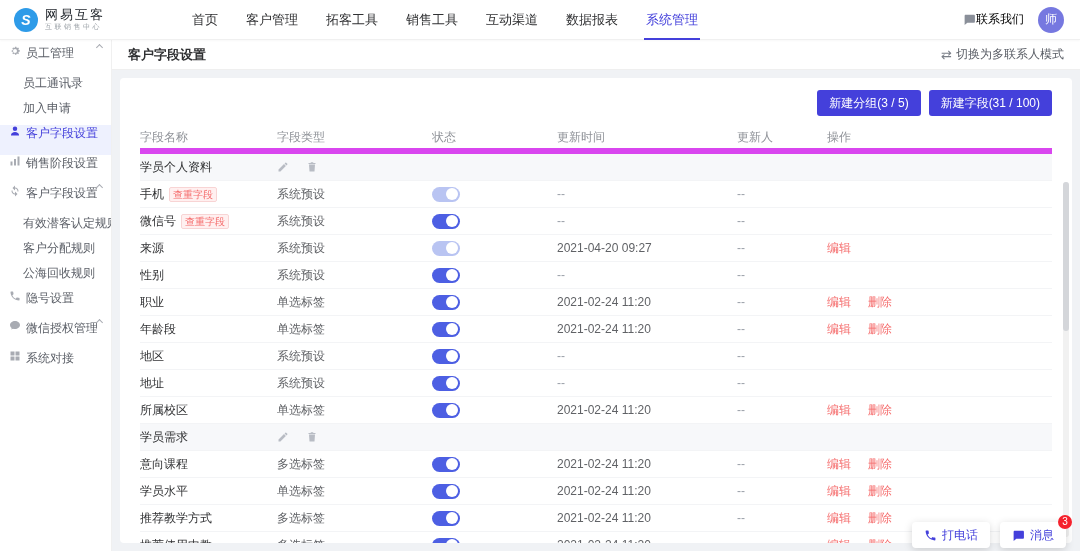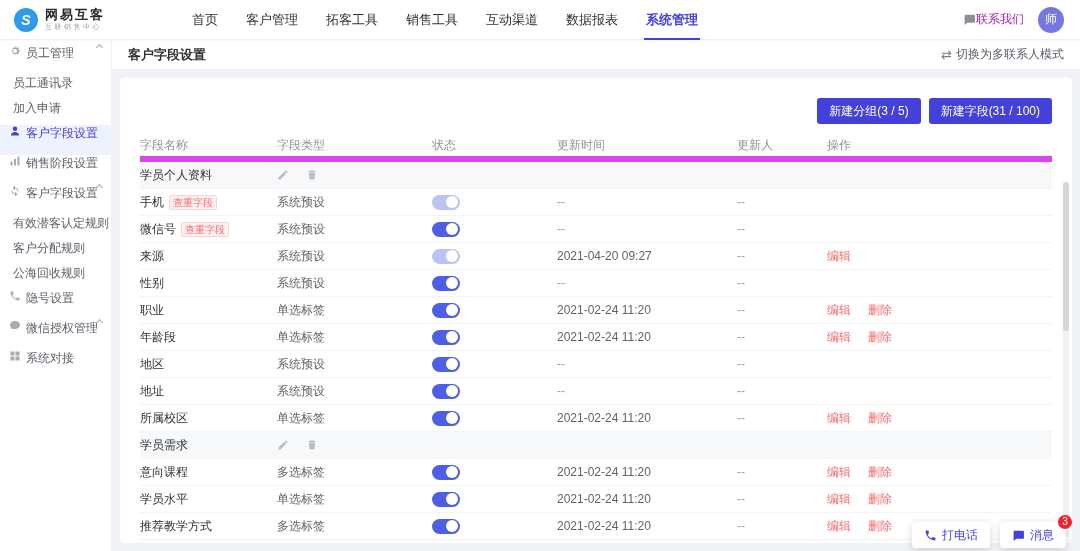--- a/index.html
+++ b/index.html
@@ -7,52 +7,52 @@
     font-family:"Liberation Sans","DejaVu Sans",sans-serif;color:#303133}
   :root{--primary:#4440DB;--toggle:#4D5FE3;--toggle-light:#B9C4F2;--danger:#F56C6C;--badge:#F5222D}
 
   
   .topnav{position:fixed;top:0;left:0;width:1080px;height:40px;background:#fff;display:flex;
     align-items:center;z-index:30;border-bottom:1px solid #F0F0F0;box-shadow:0 1px 2px rgba(0,0,0,.03)}
   .brand{display:flex;align-items:center;gap:7px;padding-left:14px;width:152px}
   .brand-logo{width:24px;height:24px;border-radius:50%;background:#2E9BE8;color:#fff;font-weight:bold;
     font-style:italic;font-size:14px;display:flex;align-items:center;justify-content:center;flex:none}
   .brand-text{display:flex;flex-direction:column;line-height:1.1}
-  .brand-title{font-size:13px;font-weight:bold;letter-spacing:2px;color:#24292F;white-space:nowrap}
+  .brand-title{font-size:13px;font-weight:normal;letter-spacing:2px;color:#24292F;white-space:nowrap}
   .brand-sub{font-size:7px;color:#9AA0A6;letter-spacing:2.5px;margin-top:1px;white-space:nowrap}
   .nav-items{display:flex;align-items:stretch;height:40px;margin-left:26px}
   .nav-item{position:relative;display:flex;align-items:center;padding:0 14px;font-size:13px;color:#303133;cursor:pointer;white-space:nowrap}
-  .nav-item.active{color:var(--primary);font-weight:bold}
+  .nav-item.active{color:var(--primary);font-weight:normal}
   .nav-item.active::after{content:"";position:absolute;left:12px;right:12px;bottom:0;height:2px;background:var(--primary)}
   .topnav-right{margin-left:auto;display:flex;align-items:center;gap:14px;padding-right:16px}
-  .contact{display:flex;align-items:center;font-size:12px;color:#a21caf;cursor:pointer;white-space:nowrap}
+  .contact{display:flex;align-items:center;font-size:12px;color:#000000;cursor:pointer;white-space:nowrap}
   .contact .ic{display:flex;color:#8A8F99}
   .avatar{width:26px;height:26px;border-radius:50%;background:#7678E0;color:#fff;font-size:12px;
     display:flex;align-items:center;justify-content:center;cursor:pointer}
 
   
   .sidebar{position:fixed;top:40px;left:0;bottom:0;width:112px;background:#fff;border-right:1px solid #F0F0F0;padding-top:5px;z-index:20}
   .sb-item{display:flex;align-items:flex-start;height:30px;padding-left:9px;font-size:12px;color:#5A5E66;cursor:pointer;white-space:nowrap}
-  .sb-item.child{height:25px;padding-left:13px}
+  .sb-item.child{height:25px;padding-left:23px}
   .sb-item.active{background:#EEF1FE;color:var(--primary)}
   .sb-icon{display:inline-flex;width:12px;height:12px;margin-right:5px;color:#A8ABB2;flex:none}
   .sb-item.active .sb-icon{color:var(--primary)}
   .sb-label{overflow:hidden;text-overflow:clip}
   .chev{width:5px;height:5px;border-right:1px solid #A8ABB2;border-bottom:1px solid #A8ABB2;
     margin-left:auto;margin-right:9px;transform:rotate(225deg);flex:none}
 
   
   .main{margin-left:112px;margin-top:40px;height:511px;display:flex;flex-direction:column}
   .page-header{height:30px;background:#fff;display:flex;align-items:center;justify-content:space-between;
     padding:0 16px;border-bottom:1px solid #EFEFEF;flex:none}
   .page-title{font-size:13px;font-weight:bold}
   .mode-switch{display:flex;align-items:center;gap:4px;font-size:12px;color:#5A5E66;cursor:pointer}
   .swap-glyph{font-size:13px;color:#7A7F88}
   .content{flex:1;padding:8px;overflow:hidden}
-  .card{background:#fff;border-radius:4px;height:100%;padding:8px 20px;position:relative;overflow:hidden}
+  .card{background:#fff;border-radius:4px;height:100%;padding:0 20px;position:relative;overflow:hidden}
   .toolbar{display:flex;justify-content:flex-end;gap:8px;padding-top:12px}
   .btn{height:26px;line-height:26px;padding:0 12px;background:var(--primary);color:#fff;font-size:12px;
     border:none;border-radius:3px;cursor:pointer;font-family:inherit;white-space:nowrap}
 
   
   .table{margin-top:10px}
   .t-row{display:grid;grid-template-columns:137px 155px 125px 180px 90px 1fr;align-items:center;
     height:27px;border-bottom:1px solid #F3F4F6;font-size:12px}
   .t-head{color:#909399;height:28px;border-bottom:6px solid #d946ef}
   .t-group{background:#F7F8FA;height:27px;border-bottom:1px solid #F3F4F6}

